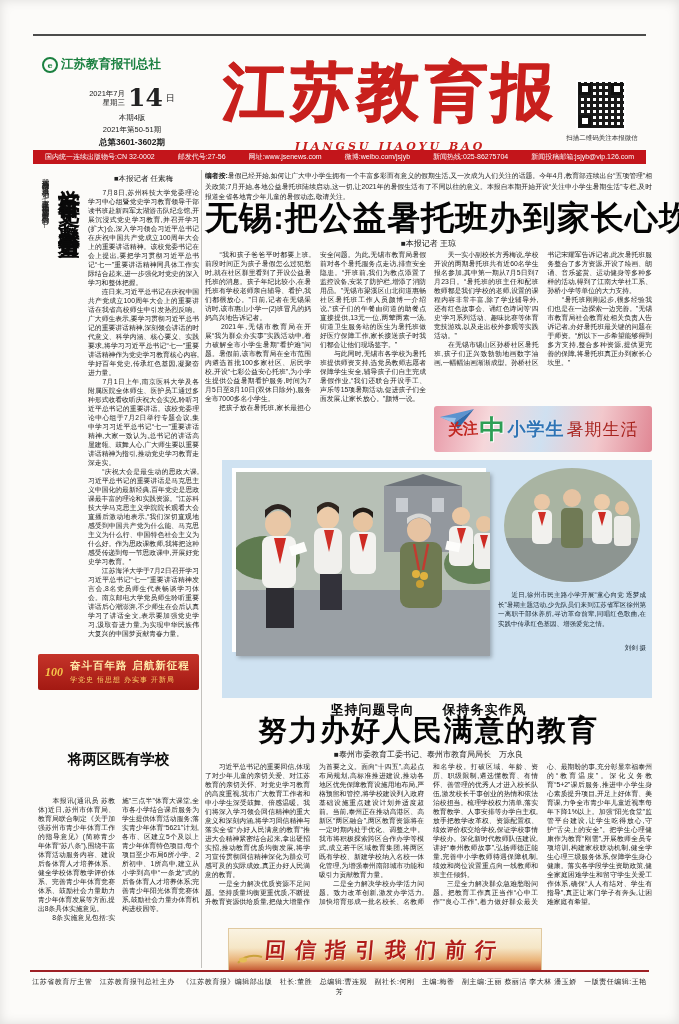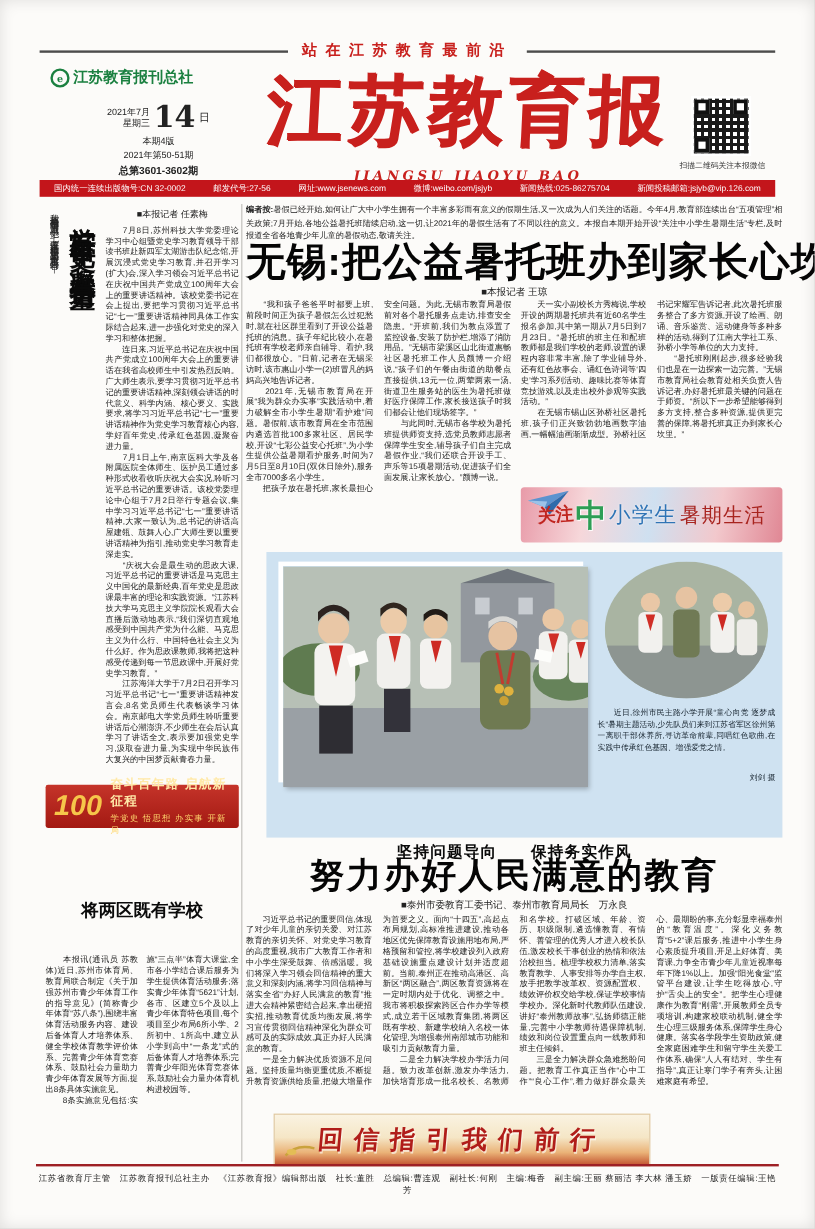--- a/index.html
+++ b/index.html
@@ -40,41 +40,41 @@
   
   .art1{left:38px;top:172px;width:161px;height:478px;display:flex;gap:5px;overflow:hidden;}
   .art1 .kicker{writing-mode:vertical-rl;font-size:7.5px;letter-spacing:1px;color:#222;width:13px;line-height:12px;}
   .art1 .vtitle{writing-mode:vertical-rl;width:27px;font-size:22px;font-weight:900;color:#0a0a0a;letter-spacing:3px;line-height:27px;}
   .art1 .vtitle .t2{margin-top:16px;}
   .art1 .bodywrap{flex:1;overflow:hidden;}
   .byline-sm{font-size:7.5px;text-align:center;color:#222;margin:2px 0 4px;}
   .smallbody{font-size:6.8px;line-height:9px;text-align:justify;white-space:pre-wrap;color:#1c1c1c;}
   .party-banner{left:38px;top:654px;width:161px;height:36px;background:linear-gradient(180deg,#c5342a,#a31912);
                 display:flex;align-items:center;padding:0 7px;box-sizing:border-box;gap:7px;border-radius:2px;}
-  .party-banner .logo100{font-family:Liberation Sans, sans-serif;font-style:italic;font-weight:bold;font-size:24px;color:#f6c64a;line-height:1;}
+  .party-banner .logo100{font-family:Liberation Serif, serif;font-style:italic;font-weight:bold;font-size:12px;color:#f6c64a;line-height:1;}
   .party-banner .tcol{flex:1;}
   .party-banner .l1{font-family:"DejaVu Serif",serif;font-size:10.5px;font-weight:bold;color:#ffe9a8;letter-spacing:1px;}
   .party-banner .l2{font-size:7px;color:#ffd76e;margin-top:2px;letter-spacing:1px;}
   .suzhou-title{left:38px;top:750px;width:161px;text-align:center;font-size:14.5px;font-weight:900;line-height:19px;color:#0a0a0a;}
   .suzhou-body{left:38px;top:796px;width:161px;height:172px;column-count:2;column-gap:7px;overflow:hidden;}
   
   .ednote{left:205px;top:171px;width:447px;height:32px;font-size:6.8px;line-height:10.6px;text-align:justify;color:#222;overflow:hidden;}
   .ednote b{font-weight:bold;}
   .headline1{left:205px;top:200px;width:447px;text-align:center;font-size:33px;font-weight:900;letter-spacing:1px;color:#050505;line-height:36px;white-space:nowrap;}
   .byline1{left:205px;top:238px;width:447px;text-align:center;font-size:8px;color:#222;}
   .mbody-l{left:205px;top:250px;width:221px;height:208px;column-count:2;column-gap:9px;overflow:hidden;}
   .mbody-r{left:434px;top:250px;width:218px;height:152px;column-count:2;column-gap:9px;overflow:hidden;}
   
   .shuqi{left:434px;top:406px;width:218px;height:46px;border-radius:3px;overflow:hidden;
          background:linear-gradient(100deg,#e89aa8 0%,#f6d7da 25%,#cfe0f0 50%,#f2c8cc 75%,#e08794 100%);
          display:flex;align-items:center;justify-content:center;gap:2px;}
   .shuqi .plane{position:absolute;left:6px;top:3px;}
   .shuqi .p1{font-family:"DejaVu Serif",serif;font-weight:bold;font-size:15px;color:#c0251f;transform:rotate(-4deg);}
   .shuqi .p2{font-size:26px;font-weight:900;color:#2e9e55;text-shadow:0 0 2px #fff,1px 1px 0 #fff;line-height:1;}
-  .shuqi .p3{font-size:18px;font-weight:400;color:#2f74b5;text-shadow:0 0 2px #fff;letter-spacing:1px;}
+  .shuqi .p3{font-size:18px;font-weight:700;color:#2f74b5;text-shadow:0 0 2px #fff;letter-spacing:1px;}
   .shuqi .p4{font-family:"DejaVu Serif",serif;font-size:17px;font-weight:normal;color:#a8241f;letter-spacing:1px;}
   
   .photo-panel{left:222px;top:460px;width:430px;height:238px;background:#cfe2f1;}
   .photo1{position:absolute;left:14px;top:12px;width:254px;height:184px;box-shadow:-4px -4px 0 #fff,2px 2px 4px rgba(0,0,0,.25);}
   .oval{position:absolute;left:282px;top:8px;width:136px;height:114px;border-radius:50%;overflow:hidden;}
   .caption{position:absolute;left:276px;top:130px;width:148px;font-size:6.5px;line-height:9.5px;text-align:justify;color:#16232e;white-space:pre-wrap;}
   .credit{position:absolute;left:276px;top:184px;width:148px;text-align:right;font-size:6.5px;color:#16232e;}
   
   .kicker2{left:205px;top:701px;width:447px;text-align:center;font-size:13px;font-weight:bold;color:#0a0a0a;letter-spacing:1px;}
   .headline2{left:205px;top:714px;width:447px;text-align:center;font-size:29px;font-weight:900;letter-spacing:2px;color:#050505;line-height:33px;}
@@ -90,21 +90,20 @@
   .footrule{left:30px;top:970px;width:619px;height:2px;background:#9e2025;}
   .foot{left:30px;top:977px;width:619px;text-align:center;font-size:7px;color:#222;letter-spacing:.5px;}
 </style>
 </head>
 <body>
 
 <div class="page">
 
   <div class="abs slogan-row">
     <div class="rule"></div>
-    <div class="slogan">站在江苏教育最前沿</div>
     <div class="rule"></div>
   </div>
 
   <div class="abs brand">
     <span class="logo-dot">e</span>
     <span>江苏教育报刊总社</span>
   </div>
 
   <div class="abs dateblock">
     <div class="r1">

